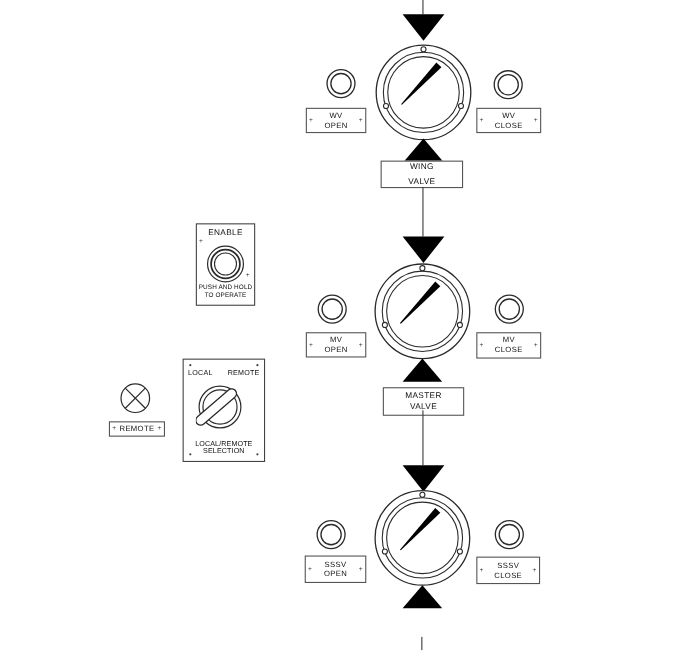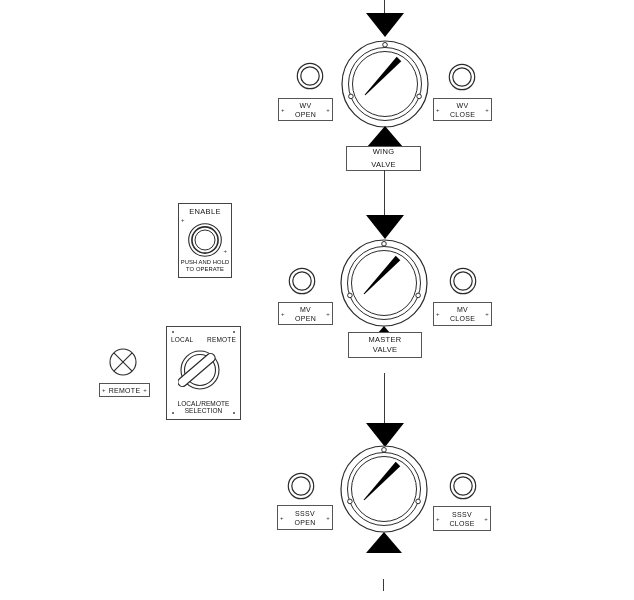--- a/index.html
+++ b/index.html
@@ -93,21 +93,21 @@
   <div class="vline" style="left:384px; top:170px; height:45px;"></div>
 
   <div class="arrow-down" style="left:366px; top:215px;"></div>
 
   <svg class="abs" style="left:336px; top:235px;" width="96" height="96">
     <use href="#sym-gauge"></use>
   </svg>
 
   <div class="arrow-up" style="left:366px; top:326px;"></div>
 
-  <div class="namebox" style="left:348px; top:332px; width:72px; height:24px;">
+  <div class="namebox" style="left:348px; top:352px; width:72px; height:24px;">
     <span>MASTER</span>
     <span>VALVE</span>
   </div>
 
   <svg class="abs" style="left:287px; top:266px;" width="30" height="30">
     <use href="#sym-lamp"></use>
   </svg>
   <div class="plate" style="left:278px; top:302px; width:53px; height:21px;">
     <span class="screw" style="left:2px; top:8px;">+</span>
     <span>MV</span>

